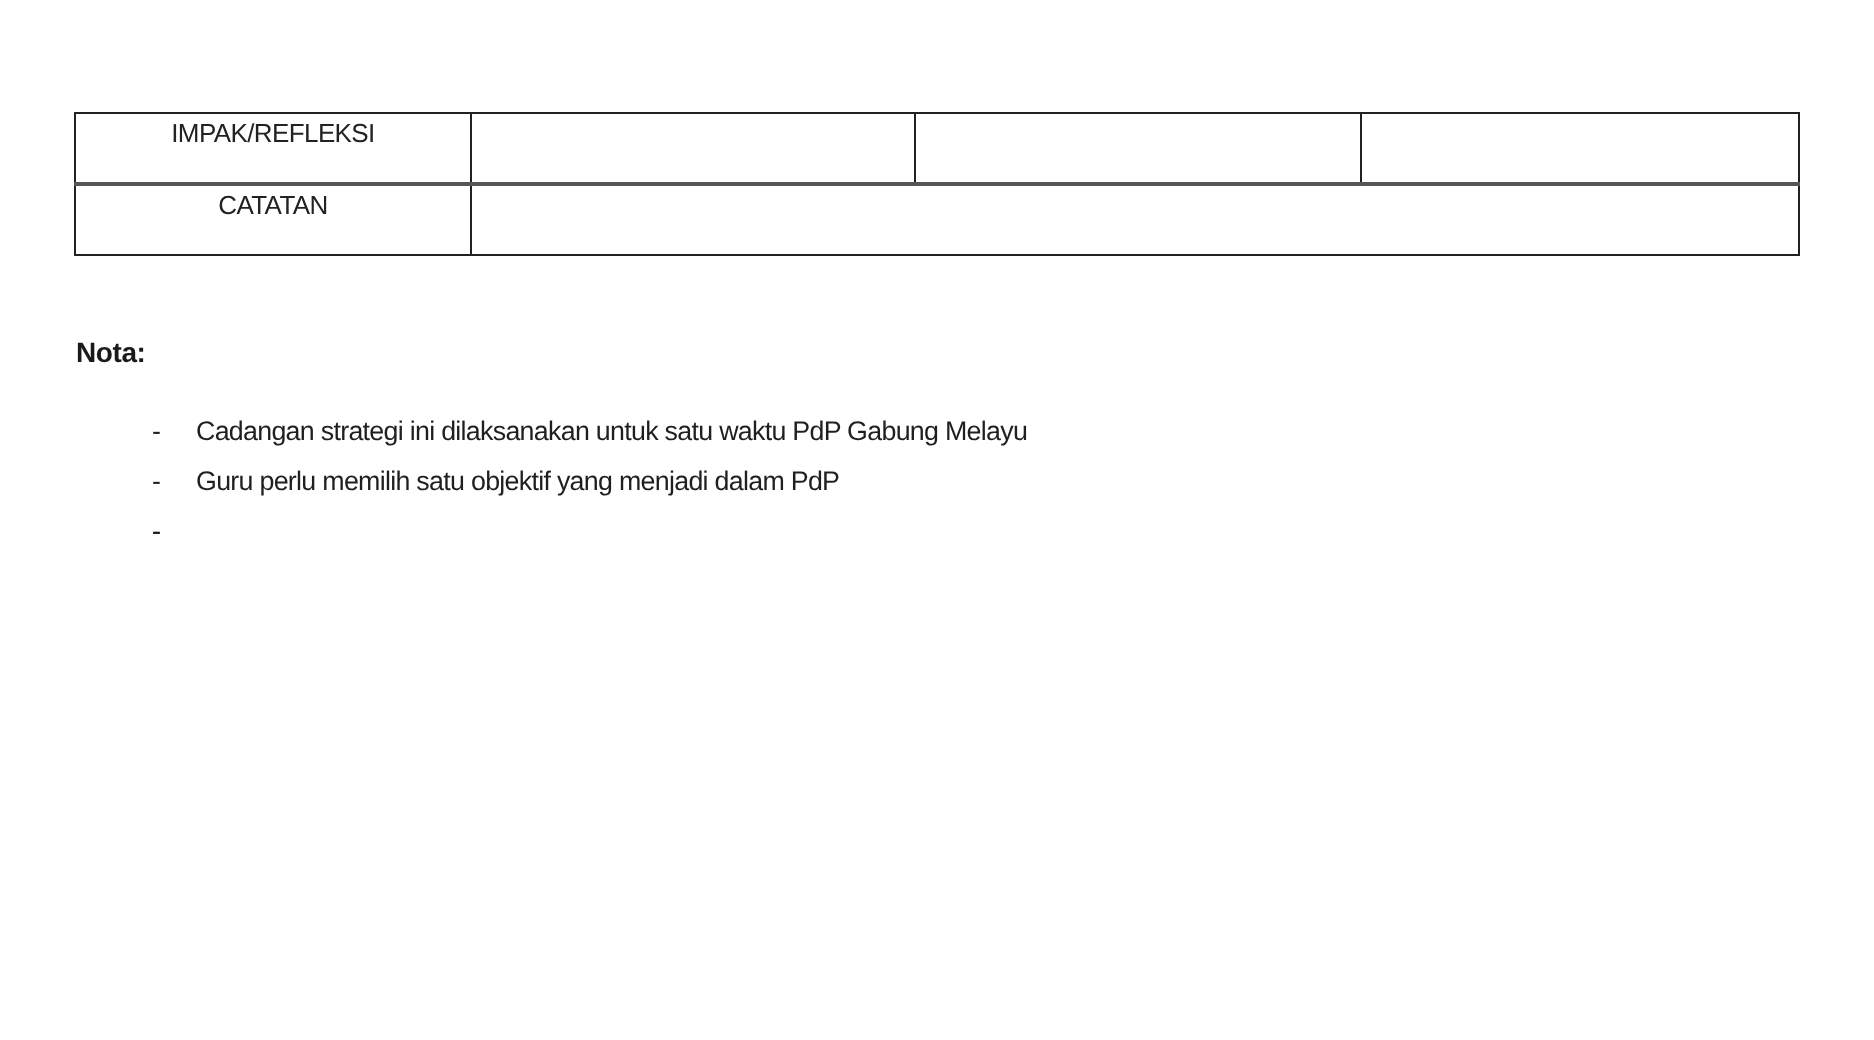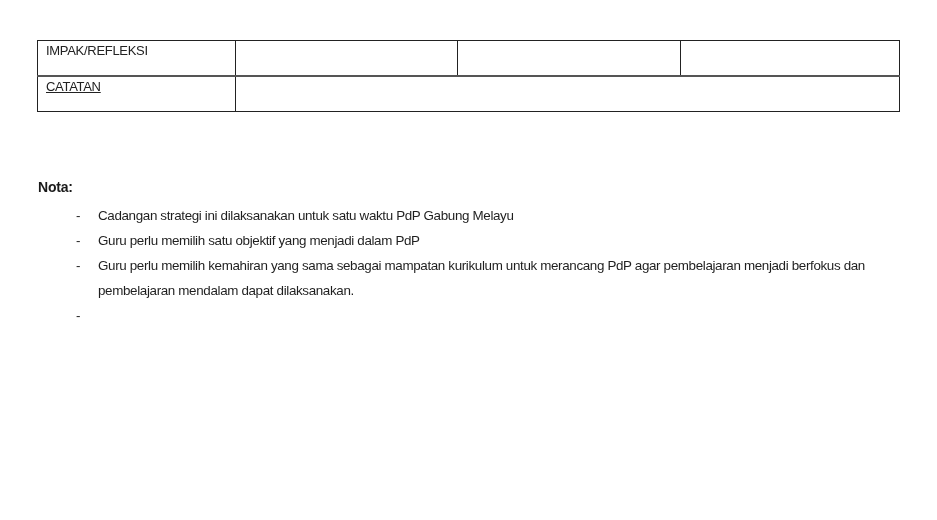--- a/index.html
+++ b/index.html
@@ -11,41 +11,42 @@
       width: 937px;
       height: 520px;
       position: relative;
       overflow: hidden;
       font-family: "Liberation Sans", sans-serif;
       color: #1a1a1a;
     }
     .doc-table {
       position: absolute;
       left: 37px;
-      top: 40px;
+      top: 56px;
       width: 862px;
       border-collapse: collapse;
       table-layout: fixed;
+      text-align: center;
     }
     .doc-table td {
       border: 1px solid #222;
       vertical-align: top;
       padding: 2px 8px;
       font-size: 13px;
       letter-spacing: -0.3px;
       color: #222;
     }
     .row-impak td { height: 30px; }
     .row-catatan td { height: 30px; }
-    .row-catatan td { border-top: 2px solid #555; text-decoration: underline; }
+    .row-catatan td { border-top: 2px solid #555; }
     .doc-table td.thin-left { border-left: 1px solid #888; }
     .nota-title {
       position: absolute;
       left: 38px;
-      top: 179px;
+      top: 168px;
       font-size: 14px;
       font-weight: bold;
       letter-spacing: -0.2px;
     }
     .nota-list {
       position: absolute;
       left: 76px;
       top: 203px;
       width: 820px;
       margin: 0;
@@ -97,18 +98,17 @@
   <li>
     <span class="dash">-</span>
     <span>Cadangan strategi ini dilaksanakan untuk satu waktu PdP Gabung Melayu</span>
   </li>
   <li>
     <span class="dash">-</span>
     <span>Guru perlu memilih satu objektif yang menjadi dalam PdP</span>
   </li>
   <li>
     <span class="dash">-</span>
-    <span>Guru perlu memilih kemahiran yang sama sebagai mampatan kurikulum untuk merancang PdP agar pembelajaran menjadi berfokus dan pembelajaran mendalam dapat dilaksanakan.</span>
   </li>
   <li>
     <span class="dash">-</span>
   </li>
 </ul>
 
 </body></html>

